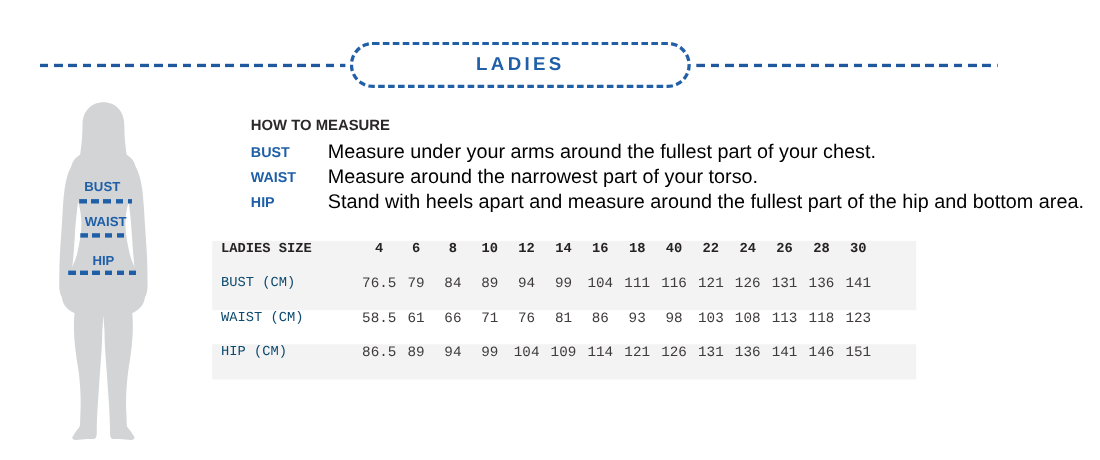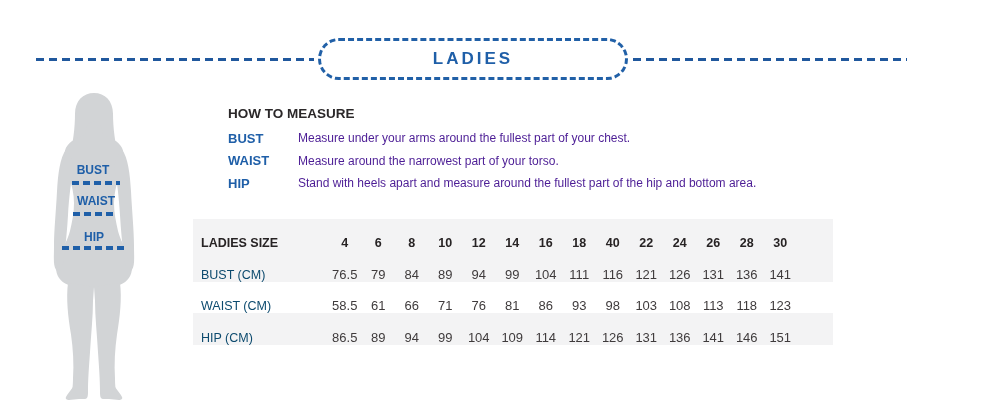--- a/index.html
+++ b/index.html
@@ -38,24 +38,24 @@
   }
   .fig-line.bust{left:24px;top:89px;width:48px;}
   .fig-line.waist{left:25px;top:120px;width:44px;}
   .fig-line.hip{left:14px;top:154px;width:64px;}
   
   .htm{position:absolute;left:204px;top:106px;width:700px;margin-left:24px;}
   .htm-title{font-size:13.5px;font-weight:bold;color:#2b2829;line-height:16px;}
   .htm-items{margin-top:5px;}
   .htm-item{display:flex;height:22.6px;align-items:center;}
   .htm-item .lab{width:70px;color:#1f5fa8;font-weight:bold;font-size:13px;flex:none;}
-  .htm-item .txt{color:#4c1d95;font-size:12px;white-space:nowrap;}
+  .htm-item .txt{color:#000000;font-size:18px;white-space:nowrap;}
   
   .size-table{position:absolute;left:193px;top:219px;width:640px;}
-  .trow{display:flex;height:31.4px;align-items:flex-end;}
+  .trow{display:flex;height:31.4px;align-items:flex-start;font-family:Liberation Mono, monospace;}
   .trow.stripe{background:#f3f3f4;}
   .trow .tlabel{
     width:127px;padding-left:8px;flex:none;font-size:12.5px;color:#0c4a6e;white-space:nowrap;
   }
   .trow .tcell{
     width:33.5px;flex:none;text-align:center;font-size:13px;color:#3f3b3c;white-space:nowrap;
   }
   .trow.hdr .tlabel,.trow.hdr .tcell{font-weight:bold;color:#272324;font-size:12.5px;}
 </style>
 </head>

